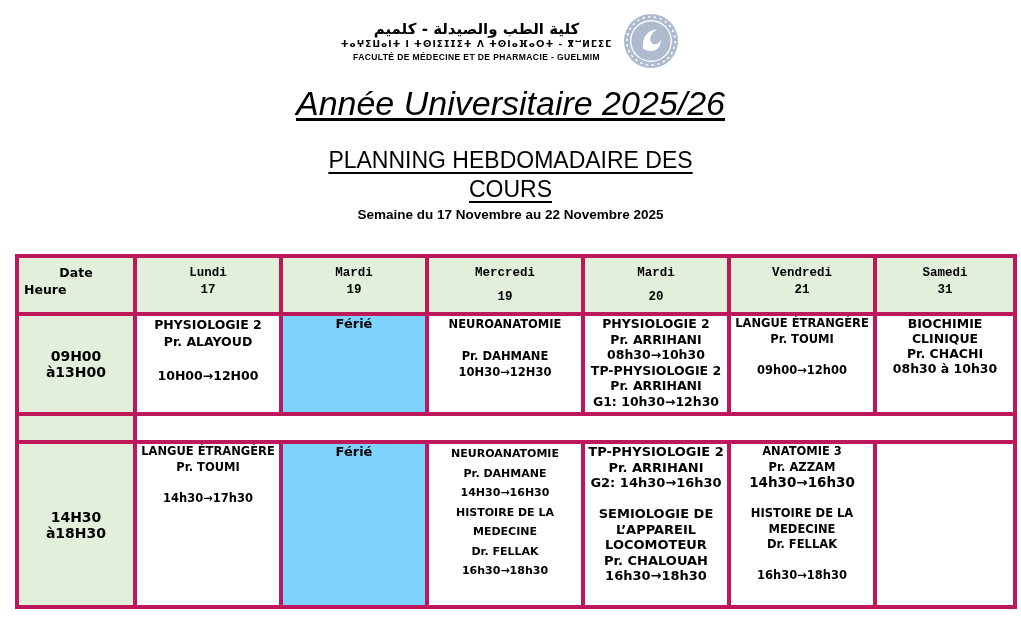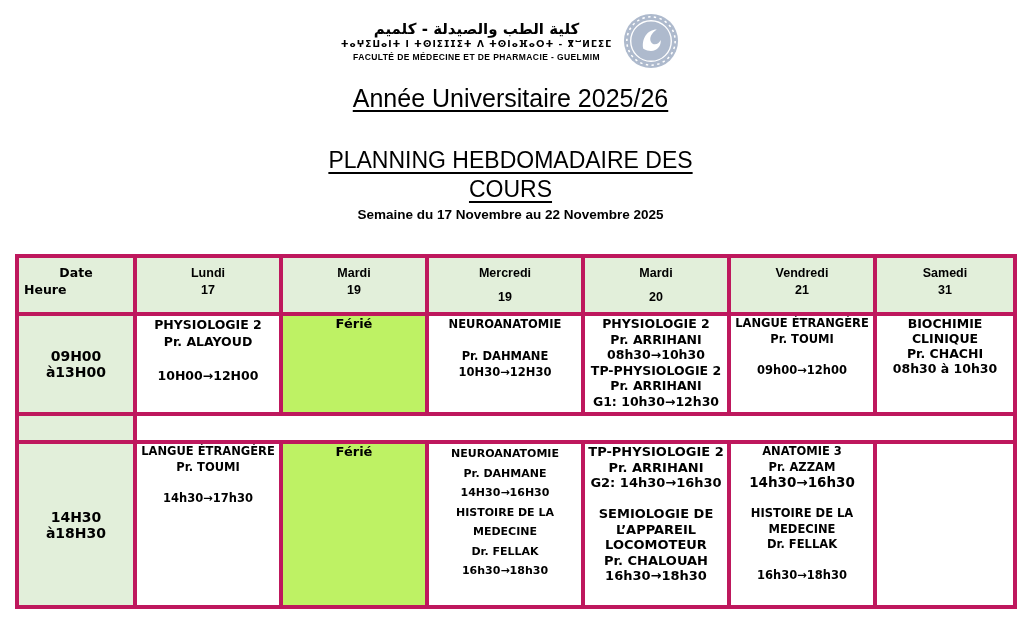--- a/index.html
+++ b/index.html
@@ -10,44 +10,44 @@
   .brand{position:absolute;top:12px;left:0;right:0;display:flex;justify-content:center;
          align-items:center;gap:10px;}
   .brand-text{text-align:center;color:#000000;}
   .brand-arabic{font-family:"DejaVu Sans",sans-serif;font-weight:bold;font-size:15px;line-height:18px;}
   .brand-tifinagh{font-family:"DejaVu Sans",sans-serif;font-size:9px;line-height:13px;letter-spacing:1px;font-weight:bold;}
   .brand-french{font-size:8.5px;font-weight:bold;letter-spacing:.4px;line-height:12px;}
   .seal{width:58px;height:58px;flex:0 0 auto;}
 
   
   .t{position:absolute;left:0;width:100%;text-align:center;}
-  .title-year{top:84px;font-size:25px;text-decoration:underline;text-underline-offset:3px;}
+  .title-year{top:84px;font-size:34px;text-decoration:underline;text-underline-offset:3px;font-style:italic;}
   .title-program{top:113px;font-size:15px;font-weight:bold;text-decoration:underline;text-underline-offset:2px;}
   .title-main{top:146px;left:50%;transform:translateX(-50%);width:400px;font-size:23px;line-height:29px;
               text-decoration:underline;text-underline-offset:4px;}
   .title-week{top:207px;font-size:13.5px;font-weight:bold;}
 
   
   table.sched{position:absolute;top:254px;left:15px;border-collapse:collapse;table-layout:fixed;
               border:2px solid #000;}
   table.sched td,table.sched th{border:4px solid #be185d;padding:0;overflow:hidden;}
   .hdr{background:#e2efda;}
-  th.day{height:54px;font-family:Liberation Sans, sans-serif;font-weight:bold;font-size:12.5px;vertical-align:top;}
+  th.day{height:54px;font-family:Liberation Mono, monospace;font-weight:bold;font-size:12.5px;vertical-align:top;}
   .day-name{padding-top:8px;}
   .day-num{margin-top:3px;}
   .day-num.low{margin-top:10px;}
   th.corner{vertical-align:top;font-family:"DejaVu Sans",sans-serif;font-weight:bold;font-size:12.5px;}
   .corner-date{text-align:center;padding-top:7px;}
   .corner-heure{text-align:left;padding-left:5px;margin-top:2px;}
   td.time{background:#e2efda;text-align:center;vertical-align:middle;
           font-family:"DejaVu Sans",sans-serif;font-weight:bold;font-size:14px;}
   td.cell{vertical-align:top;text-align:center;font-family:"DejaVu Sans",sans-serif;font-weight:bold;background:#fff;}
   .line{display:block;}
   .line:empty::before{content:"\00a0";}
-  td.holiday{background:#bef264;vertical-align:top;text-align:center;
+  td.holiday{background:#7dd3fc;vertical-align:top;text-align:center;
              font-family:"DejaVu Sans",sans-serif;font-weight:bold;font-size:13px;padding-top:3px;}
   
   .c-s1-lundi{font-size:12.5px;line-height:17px;padding-top:13px;}
   .c-s1-mercredi{font-size:11.5px;line-height:16px;padding-top:7px;}
   .c-s1-jeudi{font-size:12.5px;line-height:15.6px;padding-top:5px;}
   .c-s1-vendredi{font-size:11.5px;line-height:15.5px;padding-top:16px;}
   .c-s1-samedi{font-family:"Liberation Serif",serif;font-size:12.5px;line-height:15px;padding-top:16px;}
   .c-s2-lundi{font-size:11.5px;line-height:15.5px;padding-top:9px;}
   .c-s2-mercredi{font-size:11px;line-height:19.5px;padding-top:9px;}
   .c-s2-jeudi{font-size:13px;line-height:15.5px;padding-top:7px;}

